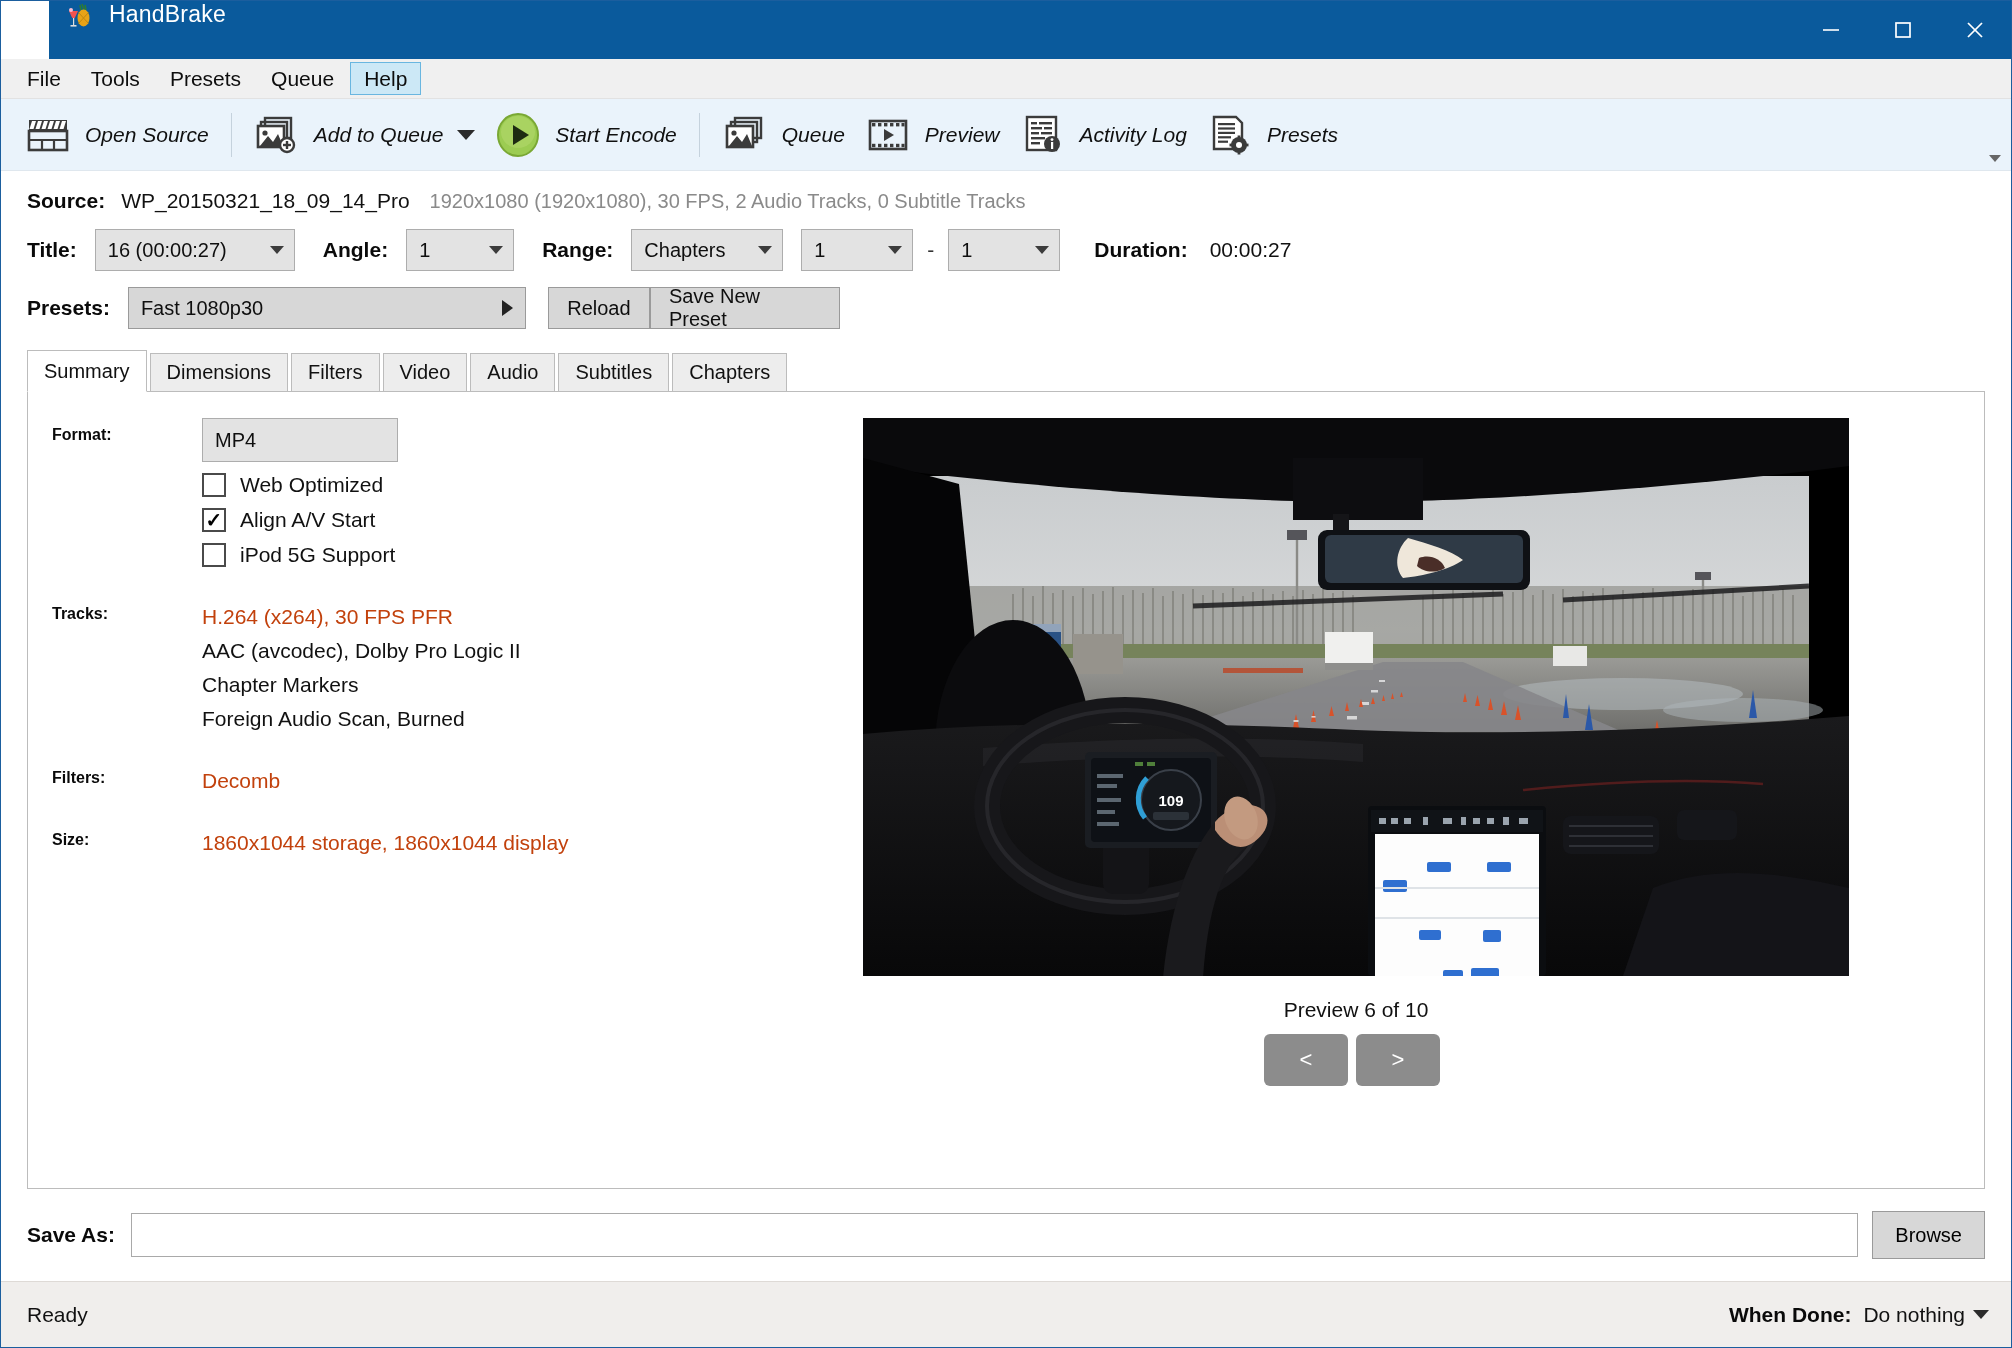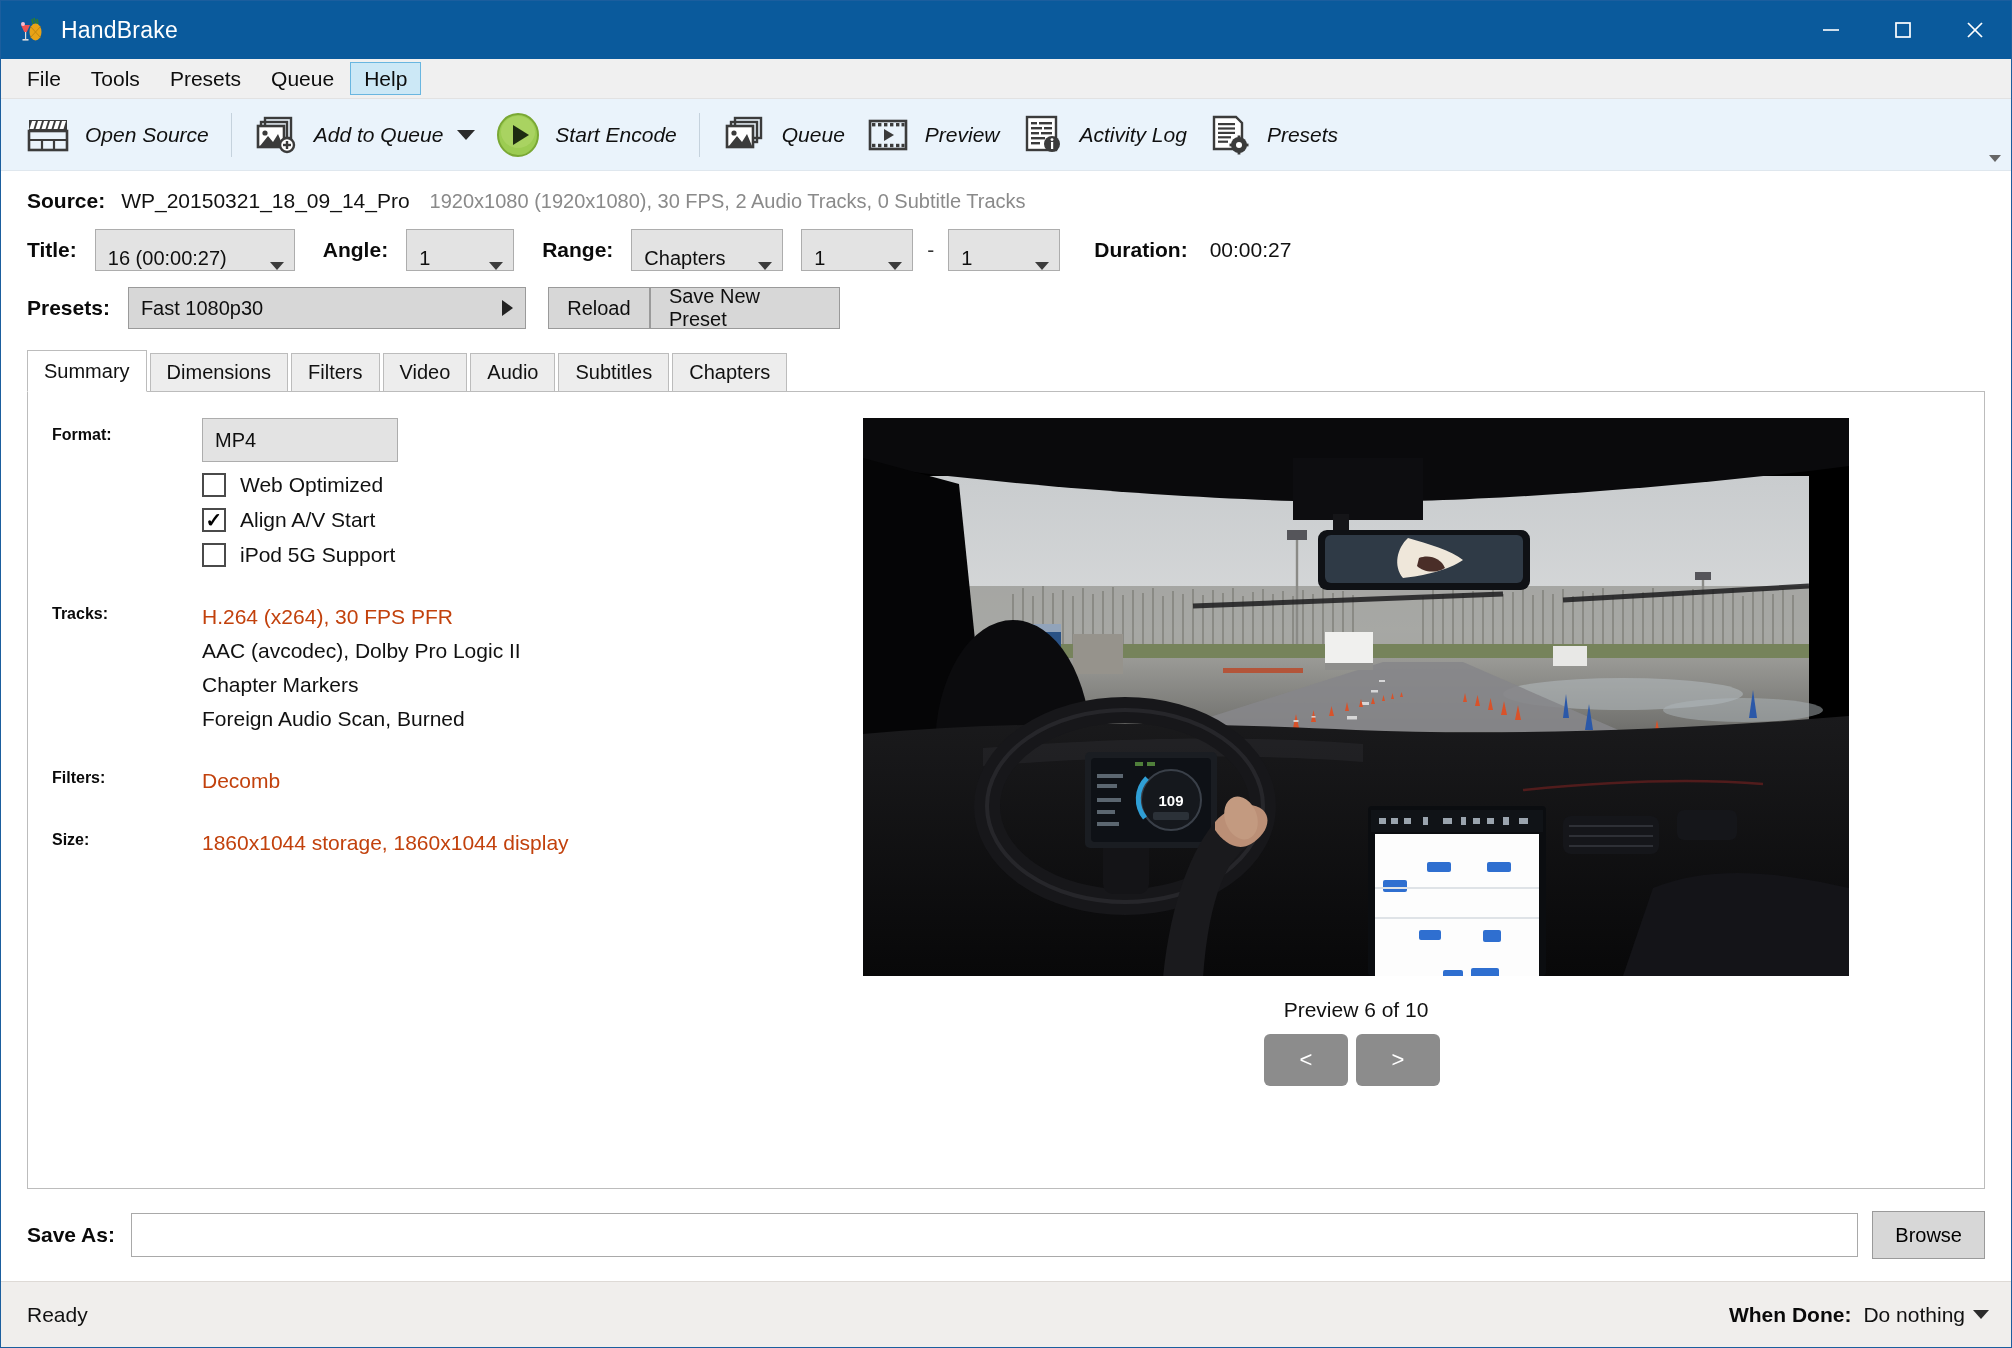--- a/index.html
+++ b/index.html
@@ -13,22 +13,23 @@
     width: 2012px; height: 1348px;
     display: flex; flex-direction: column;
     border: 1px solid #1b5e9e;
     background: #ffffff;
     position: relative;
   }
 
   
   .titlebar {
     height: 58px; background: #0a5a9c; flex: 0 0 58px;
-    display: flex; align-items: center; color: #ffffff;
+    display: flex; align-items: flex-start; color: #ffffff;
     position: relative;
+    margin-left: 48px;
   }
   .tb-icon { width: 30px; height: 30px; margin-left: 16px; position: relative; flex: 0 0 30px; }
   .tb-title { font-size: 23px; margin-left: 14px; letter-spacing: .2px; }
   .winctl { position: absolute; right: 0; top: 0; height: 58px; display: flex; }
   .winbtn {
     width: 72px; height: 58px; display: flex; align-items: center; justify-content: center;
   }
   .winbtn svg { display: block; }
 
   
@@ -62,21 +63,21 @@
   .row { display: flex; align-items: center; }
   .src-row { padding: 18px 0 8px 26px; }
   .lbl-bold { font-weight: bold; font-size: 21px; color: #0a0a0a; }
   .src-name { font-size: 21px; color: #111; margin-left: 16px; }
   .src-meta { font-size: 20px; color: #8a8a8a; margin-left: 20px; }
 
   
   .title-row { padding: 8px 0 6px 26px; }
   .sel {
     height: 42px; background: #e3e3e3; border: 1px solid #adadad;
-    display: flex; align-items: flex-end; justify-content: space-between;
+    display: flex; align-items: center; justify-content: space-between;
     padding: 0 10px 0 12px; font-size: 20px; color: #0f0f0f;
   }
   .sel .chev {
     width: 0; height: 0; border-left: 7px solid transparent; border-right: 7px solid transparent;
     border-top: 8px solid #3c3c3c; margin-left: 12px;
   }
   .gap-l { margin-left: 18px; }
   .dash { font-size: 21px; color: #333; margin: 0 14px; }
 
   

